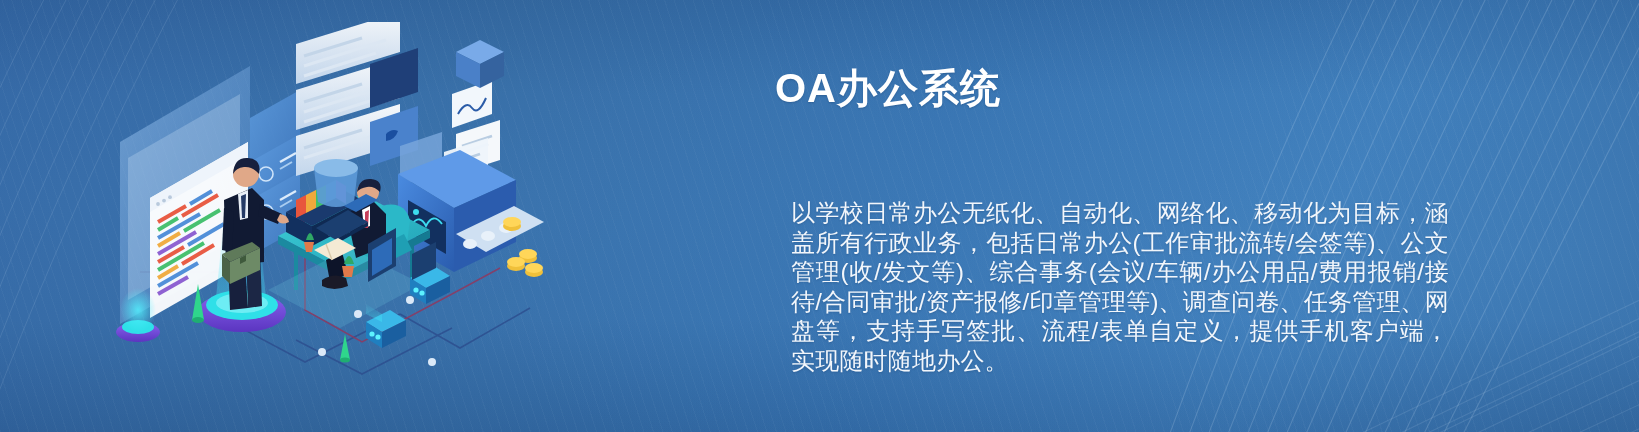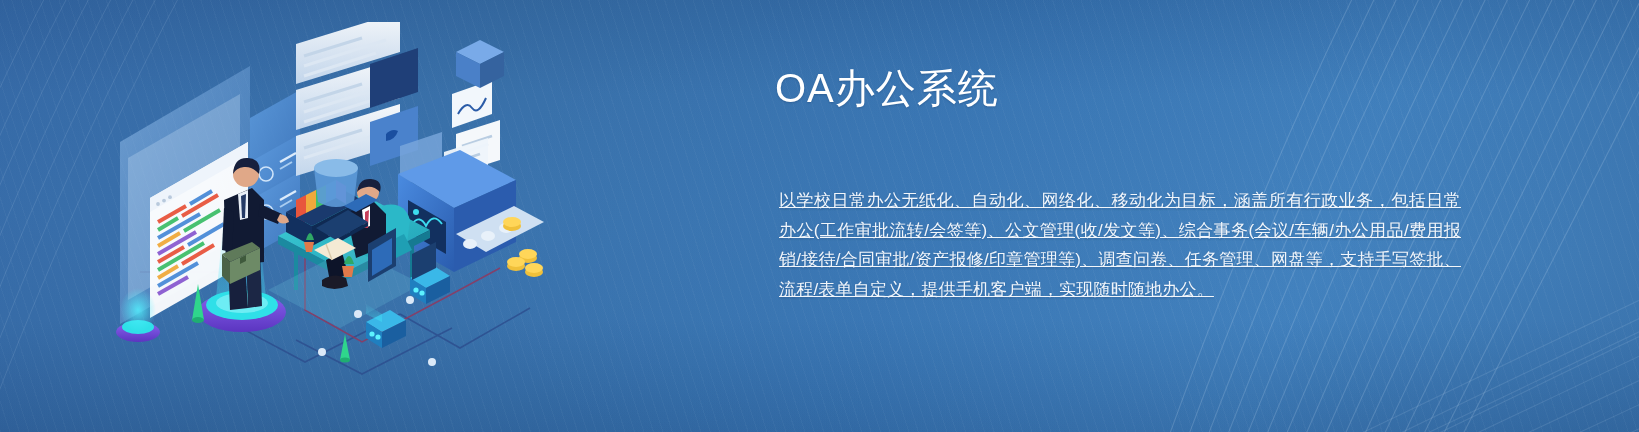--- a/index.html
+++ b/index.html
@@ -64,37 +64,36 @@
   
   .text-col {
     position: absolute;
     left: 775px;
     top: 64px;
     width: 690px;
   }
   .banner-title {
     color: #ffffff;
     font-size: 40px;
-    font-weight: 400;
+    font-weight: 700;
     letter-spacing: 1px;
     line-height: 1.2;
     margin: 0;
     text-shadow: 0 1px 2px rgba(10,40,80,0.25);
   }
   .banner-desc {
-    margin: 4px;
+    margin: 16px;
     padding-top: 70px;
     color: #f2f6fb;
-    font-size: 17px;
+    font-size: 24px;
     line-height: 29.5px;
     letter-spacing: 0.2px;
     text-align: justify;
     text-justify: inter-ideograph;
     text-shadow: 0 1px 2px rgba(10,40,80,0.22);
-    text-decoration: underline;
   }
 </style>
 </head>
 <body>
 
 <div class="banner">
 
   <div class="bg-vignette"></div>
   <div class="bg-hatch"></div>
 

